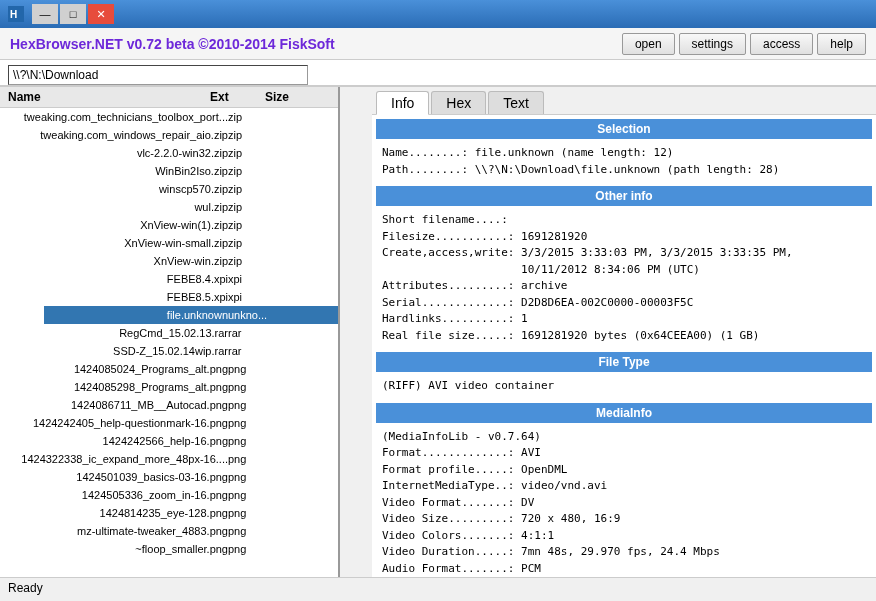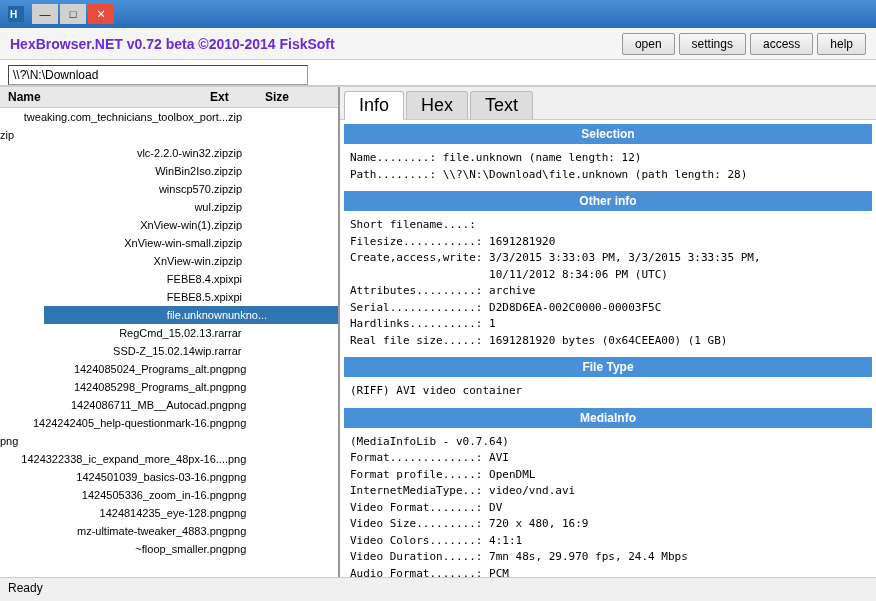--- a/index.html
+++ b/index.html
@@ -96,20 +96,21 @@
       background: white;
       padding: 2px 4px;
       font-size: 12px;
       width: 300px;
     }
     
     #main-content {
       display: flex;
       height: calc(601px - 28px - 32px - 26px - 24px);
       border-top: 1px solid #ccc;
+      gap: 32px;
     }
     
     #file-panel {
       width: 340px;
       border-right: 2px solid #999;
       display: flex;
       flex-direction: column;
       background: white;
     }
     #file-list-header {
@@ -154,21 +155,21 @@
       background: #f0f0f0;
       border-bottom: 1px solid #ccc;
       padding: 4px 4px 0;
       gap: 2px;
     }
     .tab {
       padding: 3px 14px;
       border: 1px solid #bbb;
       background: #ddd;
       cursor: pointer;
-      font-size: 18px;
+      font-size: 14px;
       border-bottom: none;
       border-radius: 3px 3px 0 0;
     }
     .tab.active {
       background: white;
       border-bottom: 1px solid white;
       margin-bottom: -1px;
     }
     #info-content {
       flex: 1;
@@ -250,20 +251,21 @@
       <span class="col-scroll"></span>
     </div>
     <div id="file-list-scroll">
 
     <div class="file-row">
           <span class="file-name">tweaking.com_technicians_toolbox_port...</span>
           <span class="file-ext">zip</span>
           <span class="file-size"></span>
         </div>
         <div class="file-row">
+          <span class="file-name">tweaking.com_windows_repair_aio.zip</span>
           <span class="file-ext">zip</span>
           <span class="file-size"></span>
         </div>
         <div class="file-row">
           <span class="file-name">vlc-2.2.0-win32.zip</span>
           <span class="file-ext">zip</span>
           <span class="file-size"></span>
         </div>
         <div class="file-row">
           <span class="file-name">WinBin2Iso.zip</span>
@@ -334,20 +336,21 @@
           <span class="file-name">1424086711_MB__Autocad.png</span>
           <span class="file-ext">png</span>
           <span class="file-size"></span>
         </div>
         <div class="file-row">
           <span class="file-name">1424242405_help-questionmark-16.png</span>
           <span class="file-ext">png</span>
           <span class="file-size"></span>
         </div>
         <div class="file-row">
+          <span class="file-name">1424242566_help-16.png</span>
           <span class="file-ext">png</span>
           <span class="file-size"></span>
         </div>
         <div class="file-row">
           <span class="file-name">1424322338_ic_expand_more_48px-16....</span>
           <span class="file-ext">png</span>
           <span class="file-size"></span>
         </div>
         <div class="file-row">
           <span class="file-name">1424501039_basics-03-16.png</span>

